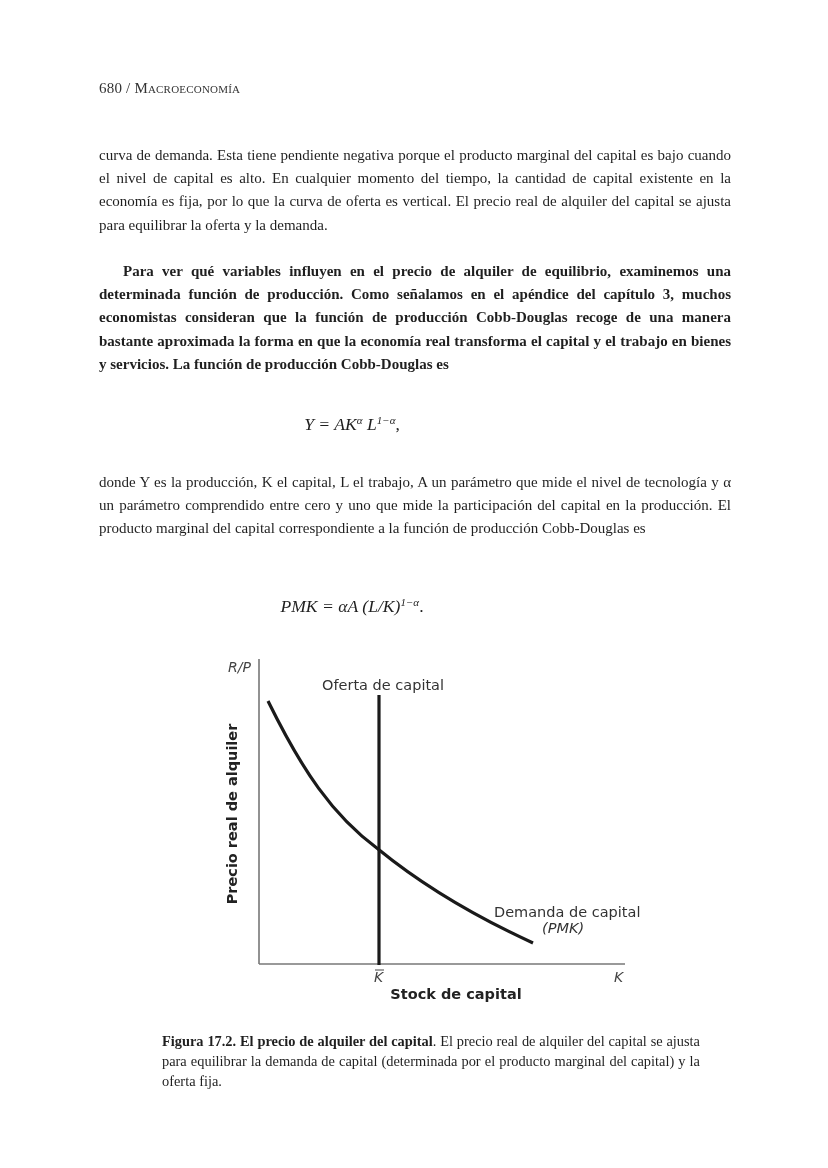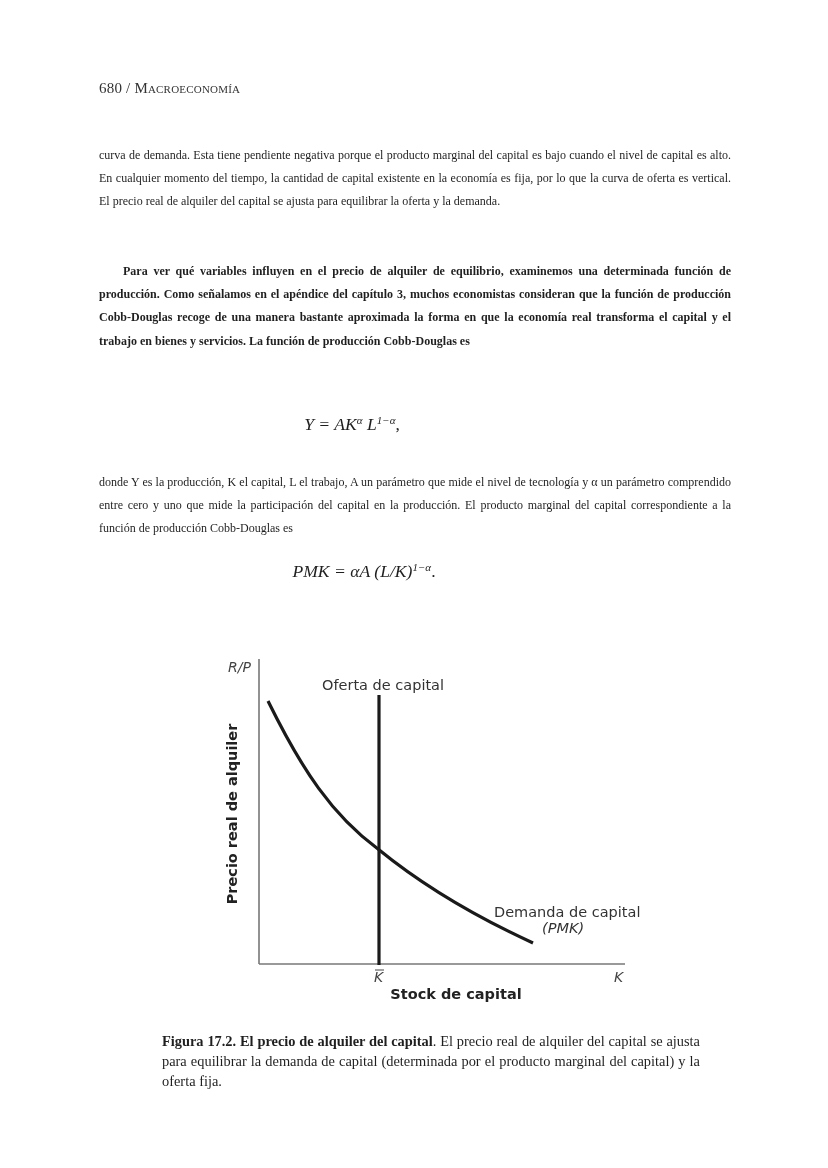--- a/index.html
+++ b/index.html
@@ -1,28 +1,28 @@
 <!DOCTYPE html>
 <html><head>
   <meta charset="utf-8">
   <style>
     html, body { margin: 0; padding: 0; background: #ffffff; }
     body { width: 828px; height: 1168px; position: relative; overflow: hidden;
            font-family: "Liberation Serif", "DejaVu Serif", serif; color: #1f1f1f; }
     .running-head { position: absolute; left: 99px; top: 80px; font-size: 15px; color: #333; letter-spacing: 0.2px; }
     .running-head .sc { font-variant: small-caps; }
-    .para { position: absolute; left: 99px; width: 632px; font-size: 12px; line-height: 23.2px;
+    .para { position: absolute; left: 99px; width: 632px; font-size: 15px; line-height: 23.2px;
             text-align: justify; margin: 0; }
     .p1 { top: 144px; }
     .p2 { top: 260px; text-indent: 24px; font-weight: bold; }
     .p3 { top: 471px; }
     .eq { position: absolute; left: 0; width: 704px; text-align: center; font-size: 17.6px; font-style: italic; }
     .eq sup { font-size: 11px; vertical-align: 6px; }
     .eq1 { top: 414px; }
-    .eq2 { top: 561px; padding-left: 12px; }
+    .eq2 { top: 596px; }
     .figure { position: absolute; left: 12px; top: 640px; width: 720px; height: 370px; }
     .fig-svg text { font-family: "DejaVu Sans", "Liberation Sans", sans-serif; }
     .caption { position: absolute; left: 146px; top: 1015px; width: 538px; font-size: 14.4px; line-height: 20px;
                text-align: justify; margin: 16px; }
     .caption b { font-weight: bold; }
   </style>
 </head>
 <body>
 
 <div class="running-head">

